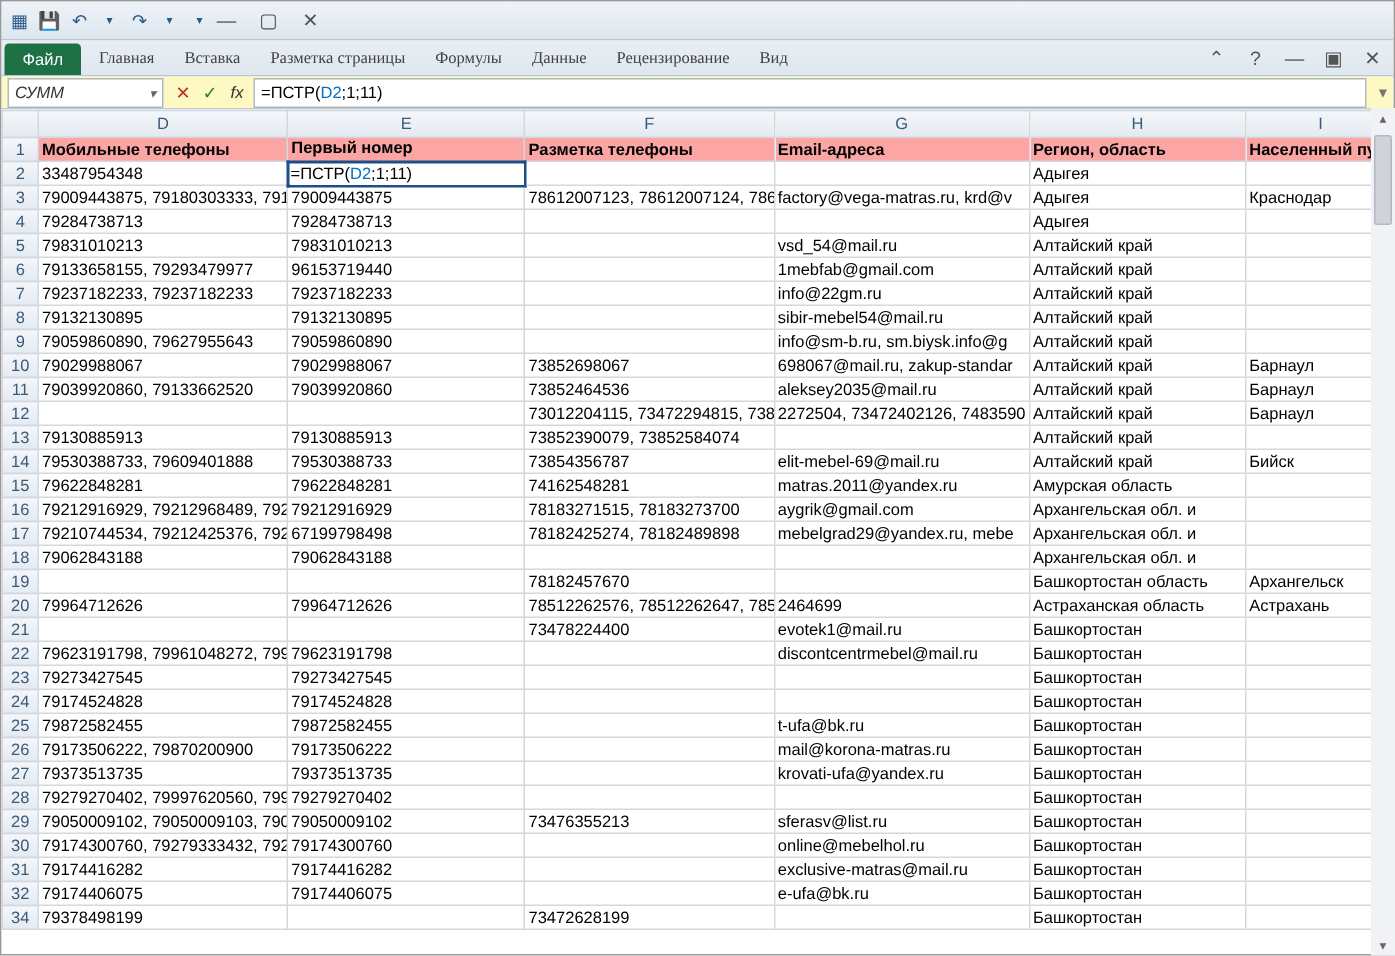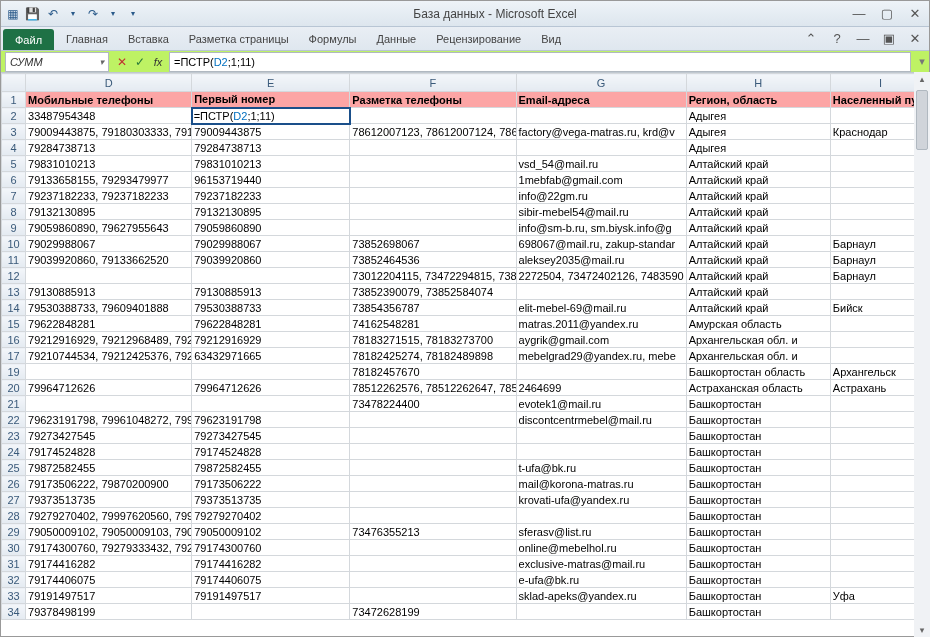--- a/index.html
+++ b/index.html
@@ -5,23 +5,23 @@
 * { box-sizing: border-box; margin: 0; padding: 0; }
 body { font-family: "Segoe UI", Tahoma, sans-serif; font-size: 11px; background: #fff; width: 930px; height: 637px; overflow: hidden; display: flex; flex-direction: column; border: 1px solid #999; }
 .titlebar { height: 26px; background: linear-gradient(#eef3f8, #dde6ee); display: flex; align-items: center; padding: 0 4px; border-bottom: 1px solid #b8c5d4; }
 .qat { display: flex; align-items: center; gap: 4px; }
 .qat-icon { width: 16px; height: 16px; display: inline-flex; align-items: center; justify-content: center; font-size: 12px; color: #2a5a8a; cursor: pointer; }
 .title { flex: 1; text-align: center; font-size: 12px; color: #444; }
 .winbtns { display: flex; gap: 8px; }
 .winbtn { width: 20px; height: 16px; display: inline-flex; align-items: center; justify-content: center; color: #555; cursor: pointer; font-size: 13px; }
 .ribbon-tabs { height: 24px; background: linear-gradient(#e9eef4, #dfe7ef); display: flex; align-items: stretch; padding: 0 0 0 2px; border-bottom: 1px solid #b8c5d4; font-size: 11px; }
 .file-tab { background: #1e7145; color: #fff; padding: 3px 12px; display: flex; align-items: center; border-radius: 3px 3px 0 0; margin: 2px 2px 0 0; cursor: pointer; }
-.tab { padding: 4px 10px; color: #444; cursor: pointer; display: flex; align-items: center; }
+.tab { padding: 4px 10px; color: #444; cursor: pointer; display: flex; align-items: center; font-family: Liberation Serif, serif; }
 .right-icons { margin-left: auto; display: flex; align-items: center; gap: 6px; padding-right: 4px; color: #2a5a8a; }
-.formula-bar { height: 22px; display: flex; align-items: center; border-bottom: 1px solid #c0c8d0; background: #bef264; }
+.formula-bar { height: 22px; display: flex; align-items: center; border-bottom: 1px solid #c0c8d0; background: #fef9c3; }
 .name-box { width: 104px; height: 20px; background: #fff; border: 1px solid #b0b8c0; margin: 0 4px; display: flex; align-items: center; padding: 0 4px; font-size: 11px; font-style: italic; color: #333; }
 .name-box-arrow { margin-left: auto; color: #666; font-size: 9px; }
 .fb-btn { width: 18px; height: 18px; display: inline-flex; align-items: center; justify-content: center; color: #3a6a9a; cursor: pointer; font-size: 12px; }
 .fx { font-style: italic; font-size: 11px; color: #333; }
 .formula-input { flex: 1; background: #fff; border: 1px solid #b0b8c0; height: 20px; margin: 0 4px 0 2px; display: flex; align-items: center; padding: 0 4px; font-size: 11px; overflow: hidden; }
 .formula-input .ref { color: #0070c0; }
 .grid-wrap { flex: 1; overflow: hidden; background: #fff; position: relative; }
 .sheet { border-collapse: collapse; table-layout: fixed; width: 930px; }
 .sheet th, .sheet td { border: 1px solid #d4d8dc; height: 16px; font-size: 11px; padding: 0 2px; text-align: left; white-space: nowrap; overflow: hidden; color: #000; background: #fff; }
 .sheet thead th { background: linear-gradient(#f3f6fa, #e4eaf1); color: #3a5a7a; text-align: center; font-weight: normal; height: 18px; }
@@ -46,21 +46,20 @@
 <div class="titlebar">
   <div class="qat">
     <span class="qat-icon">▦</span>
     <span class="qat-icon">💾</span>
     <span class="qat-icon">↶</span>
     <span class="qat-icon" style="font-size:8px">▾</span>
     <span class="qat-icon">↷</span>
     <span class="qat-icon" style="font-size:8px">▾</span>
     <span class="qat-icon" style="font-size:8px">▾</span>
   </div>
-  <div class="title">База данных - Microsoft Excel</div>
   <div class="winbtns">
     <span class="winbtn">—</span>
     <span class="winbtn">▢</span>
     <span class="winbtn">✕</span>
   </div>
 </div>
 
 <div class="ribbon-tabs">
   <div class="file-tab">Файл</div>
   <div class="tab">Главная</div>
@@ -258,23 +257,32 @@
           <td>79212916929, 79212968489, 7921</td>
           <td>79212916929</td>
           <td>78183271515, 78183273700</td>
           <td>aygrik@gmail.com</td>
           <td>Архангельская обл. и</td>
           <td></td>
         </tr>
         <tr>
           <th class="rowhdr">17</th>
           <td>79210744534, 79212425376, 7921</td>
-          <td>63432971665</td>
+          <td>67199798498</td>
           <td>78182425274, 78182489898</td>
           <td>mebelgrad29@yandex.ru, mebe</td>
+          <td>Архангельская обл. и</td>
+          <td></td>
+        </tr>
+        <tr>
+          <th class="rowhdr">18</th>
+          <td>79062843188</td>
+          <td>79062843188</td>
+          <td></td>
+          <td></td>
           <td>Архангельская обл. и</td>
           <td></td>
         </tr>
         <tr>
           <th class="rowhdr">19</th>
           <td></td>
           <td></td>
           <td>78182457670</td>
           <td></td>
           <td>Башкортостан область</td>
@@ -391,29 +399,20 @@
         <tr>
           <th class="rowhdr">32</th>
           <td>79174406075</td>
           <td>79174406075</td>
           <td></td>
           <td>e-ufa@bk.ru</td>
           <td>Башкортостан</td>
           <td></td>
         </tr>
         <tr>
-          <th class="rowhdr">33</th>
-          <td>79191497517</td>
-          <td>79191497517</td>
-          <td></td>
-          <td>sklad-apeks@yandex.ru</td>
-          <td>Башкортостан</td>
-          <td>Уфа</td>
-        </tr>
-        <tr>
           <th class="rowhdr">34</th>
           <td>79378498199</td>
           <td></td>
           <td>73472628199</td>
           <td></td>
           <td>Башкортостан</td>
           <td></td>
         </tr>
       </tbody>
 </table>

